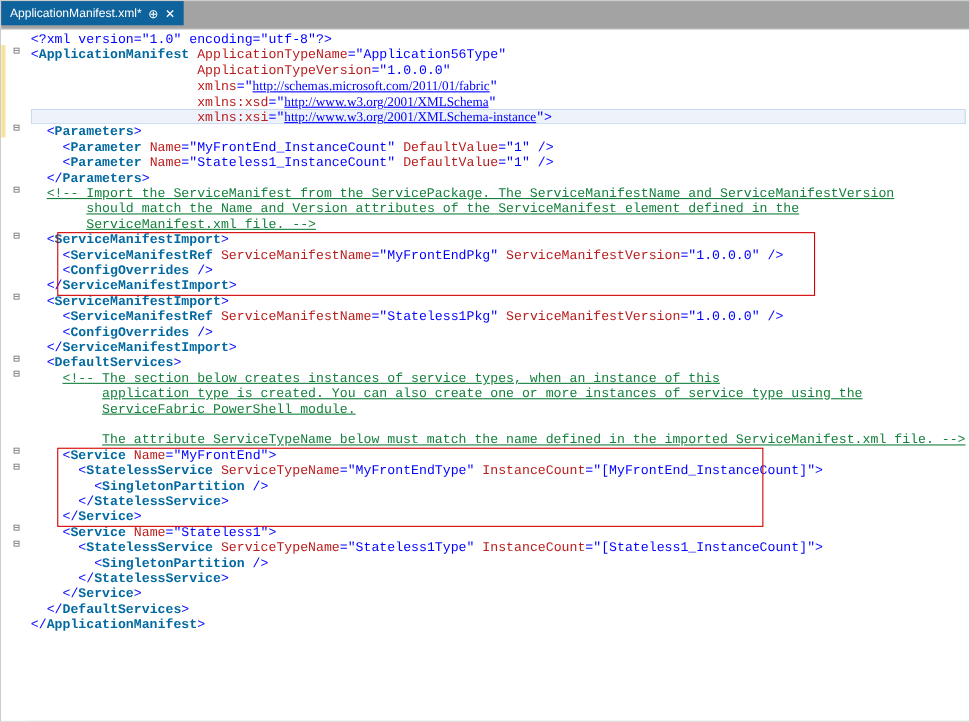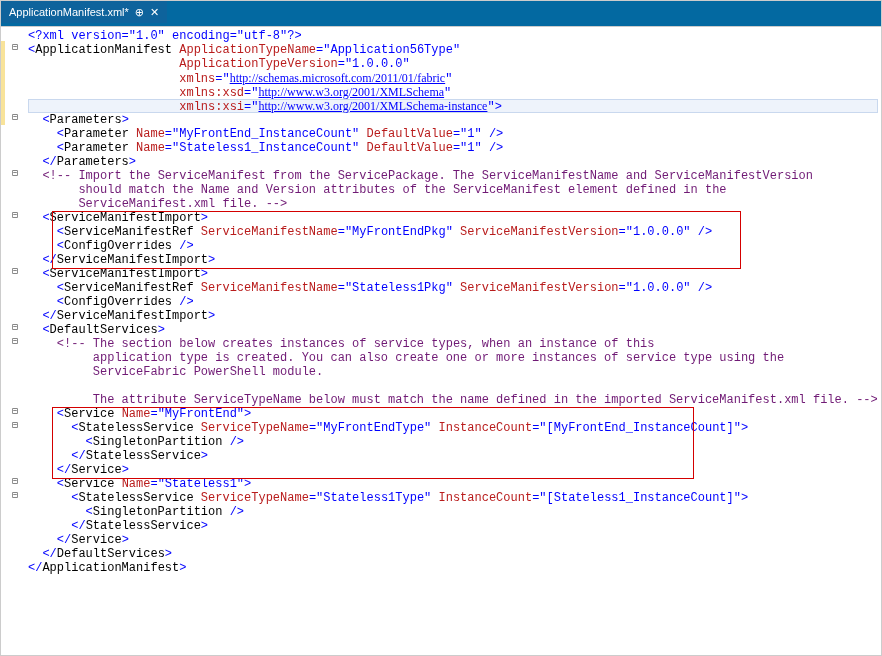--- a/index.html
+++ b/index.html
@@ -1,32 +1,32 @@
 <!DOCTYPE html>
 <html><head>
 <meta charset="utf-8">
 <style>
 * { margin:0; padding:0; box-sizing:border-box; }
 body { font-family: Consolas, "Courier New", monospace; font-size:12px; background:#fff; color:#000; width:882px; height:656px; overflow:hidden; border:1px solid #ccc; }
-.tab-bar { background:#0369a1; height:26px; display:flex; align-items:flex-start; border-bottom:1px solid #ccc; }
+.tab-bar { background:#a3a3a3; height:26px; display:flex; align-items:flex-start; border-bottom:1px solid #ccc; }
 .tab { background:#0e639c; color:#fff; padding:4px 8px; display:flex; align-items:center; gap:6px; font-size:11px; font-family:"Segoe UI",sans-serif; height:22px; }
 .tab .pin,.tab .close{ cursor:pointer; font-size:11px;}
 .editor { display:flex; height:630px; background:#fff; overflow:auto;}
 .gutter { width:18px; background:#fff; text-align:center; color:#666; user-select:none;}
 .gutter div { height:14px; line-height:14px; font-size:10px;}
 .outline-bar { width:5px; background:#fff;}
 .outline-bar .mod{ background:#f8e39a; width:4px; height:84px; margin-top:14px;}
 .code { white-space:pre; padding:2px 0 0 4px; line-height:14px; position:relative;}
 .line{height:14px;}
 .c-pi{color:#0000ff;}
-.c-tag{color:#000000;}
+.c-tag{color:#0369a1;font-weight:bold;}
 .c-attr{color:#b91c1c;}
 .c-str{color:#0000ff;}
 .c-punc{color:#0000ff;}
-.c-cmt{color:#701a75;}
+.c-cmt{color:#15803d;text-decoration:underline;}
 .c-link{color:#0000ff; text-decoration:underline;font-family:Liberation Serif, serif;}
 .cursor-line{background:#eef3fb; box-shadow:inset 0 0 0 1px #c9d8ee;}
 .box{position:absolute; border:1.5px solid #d40000; pointer-events:none;}
 </style>
 </head>
 <body>
 
 <div class="tab-bar">
   <div class="tab">
     <span>ApplicationManifest.xml*</span>

